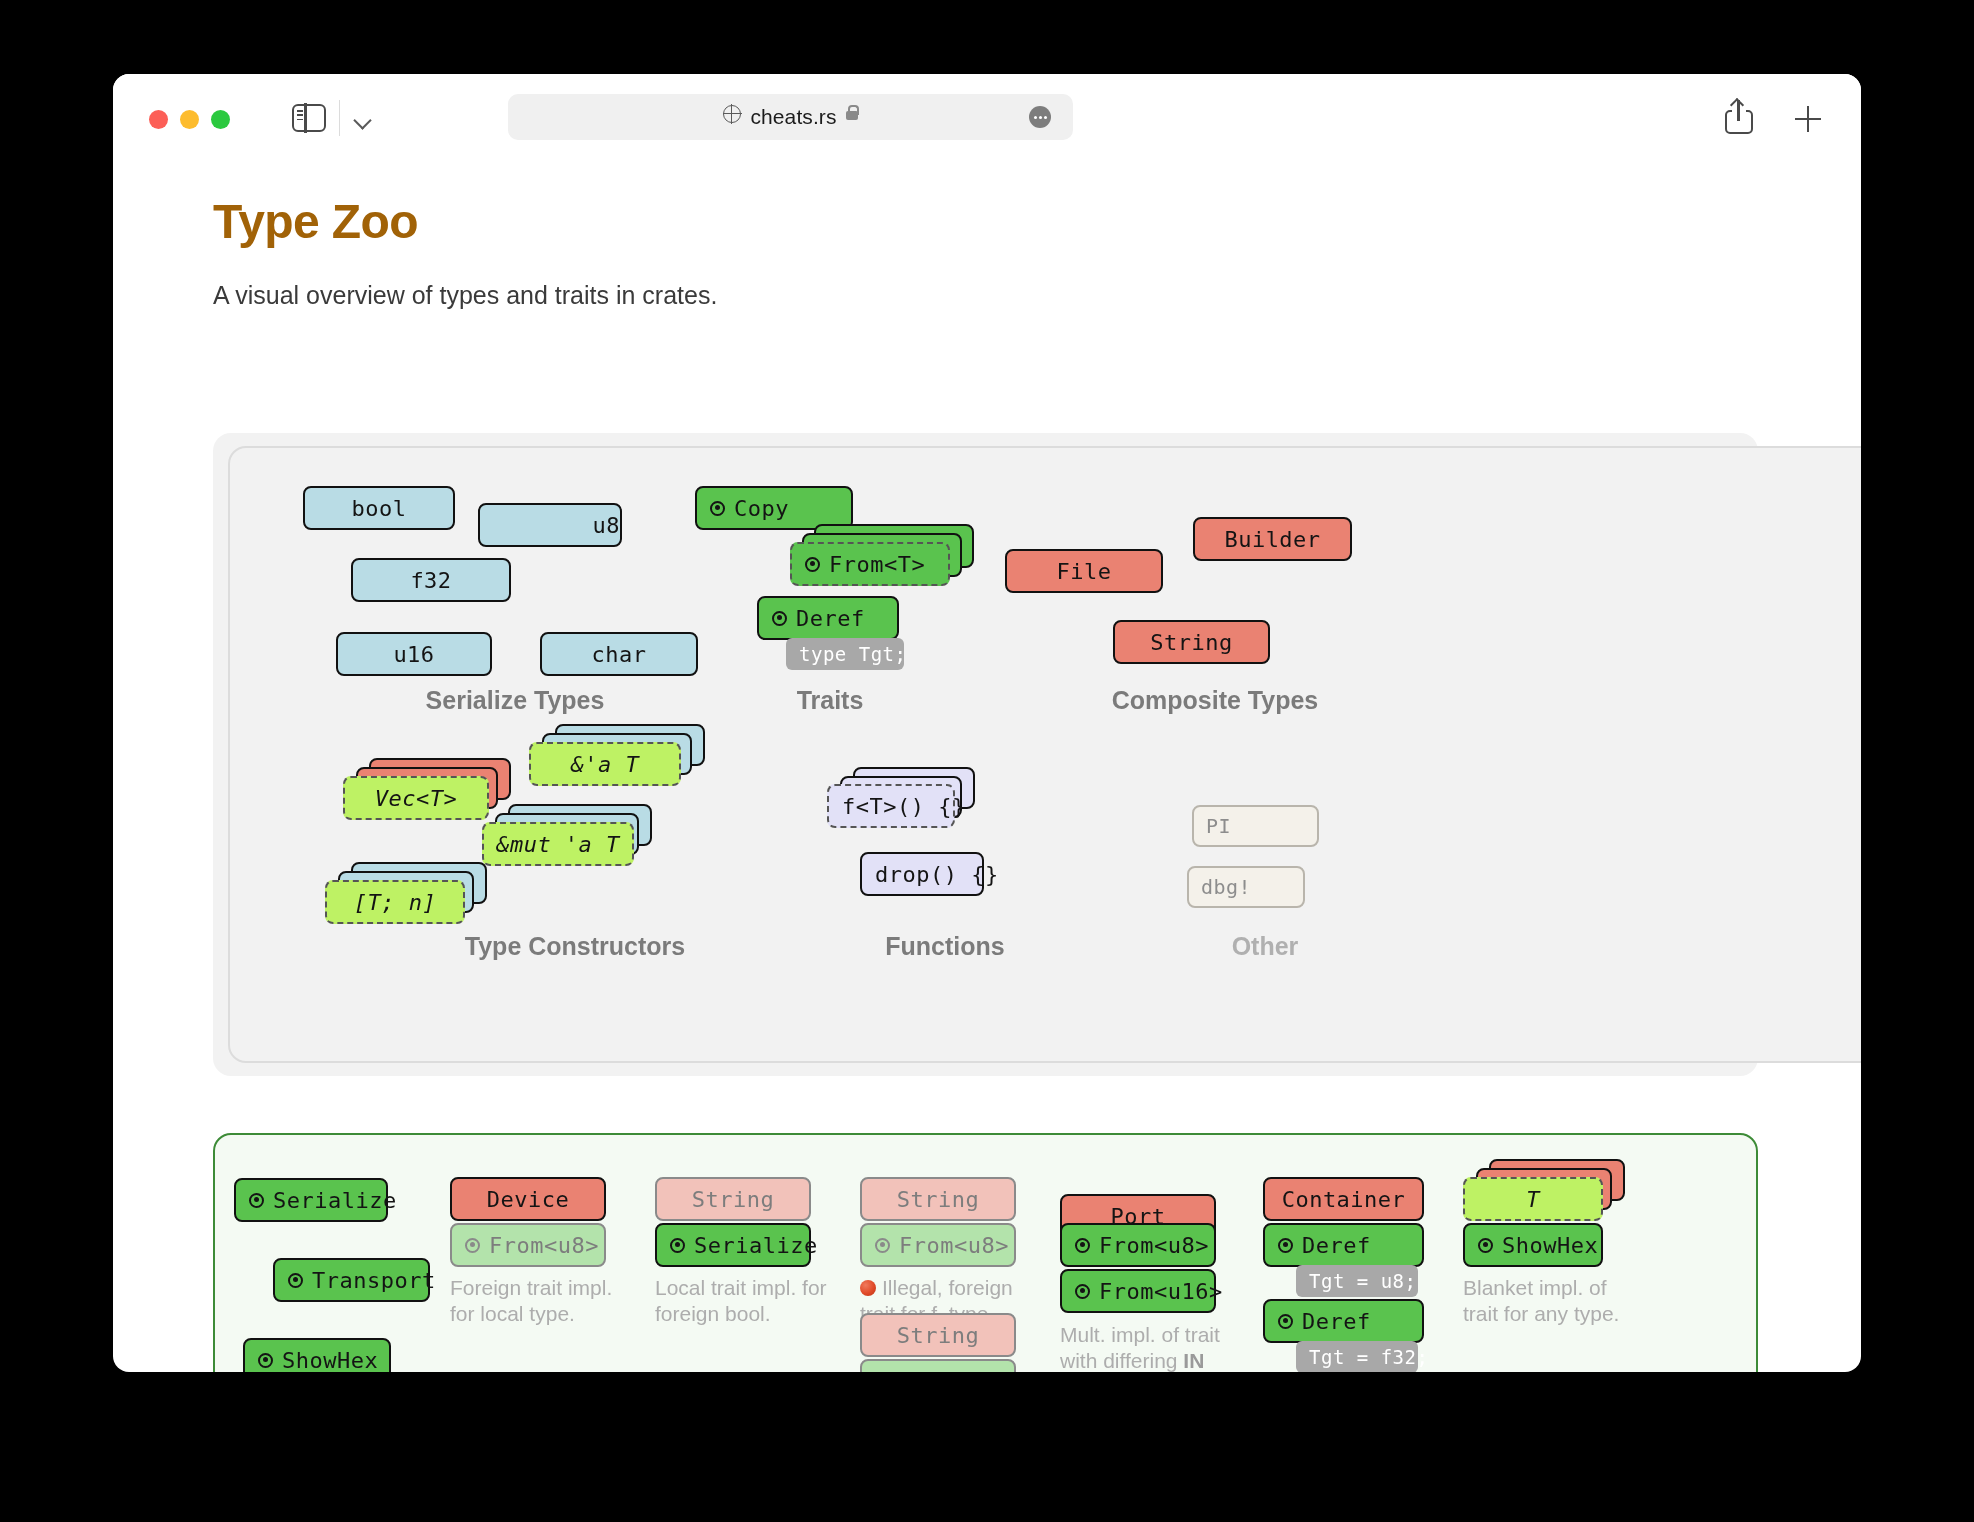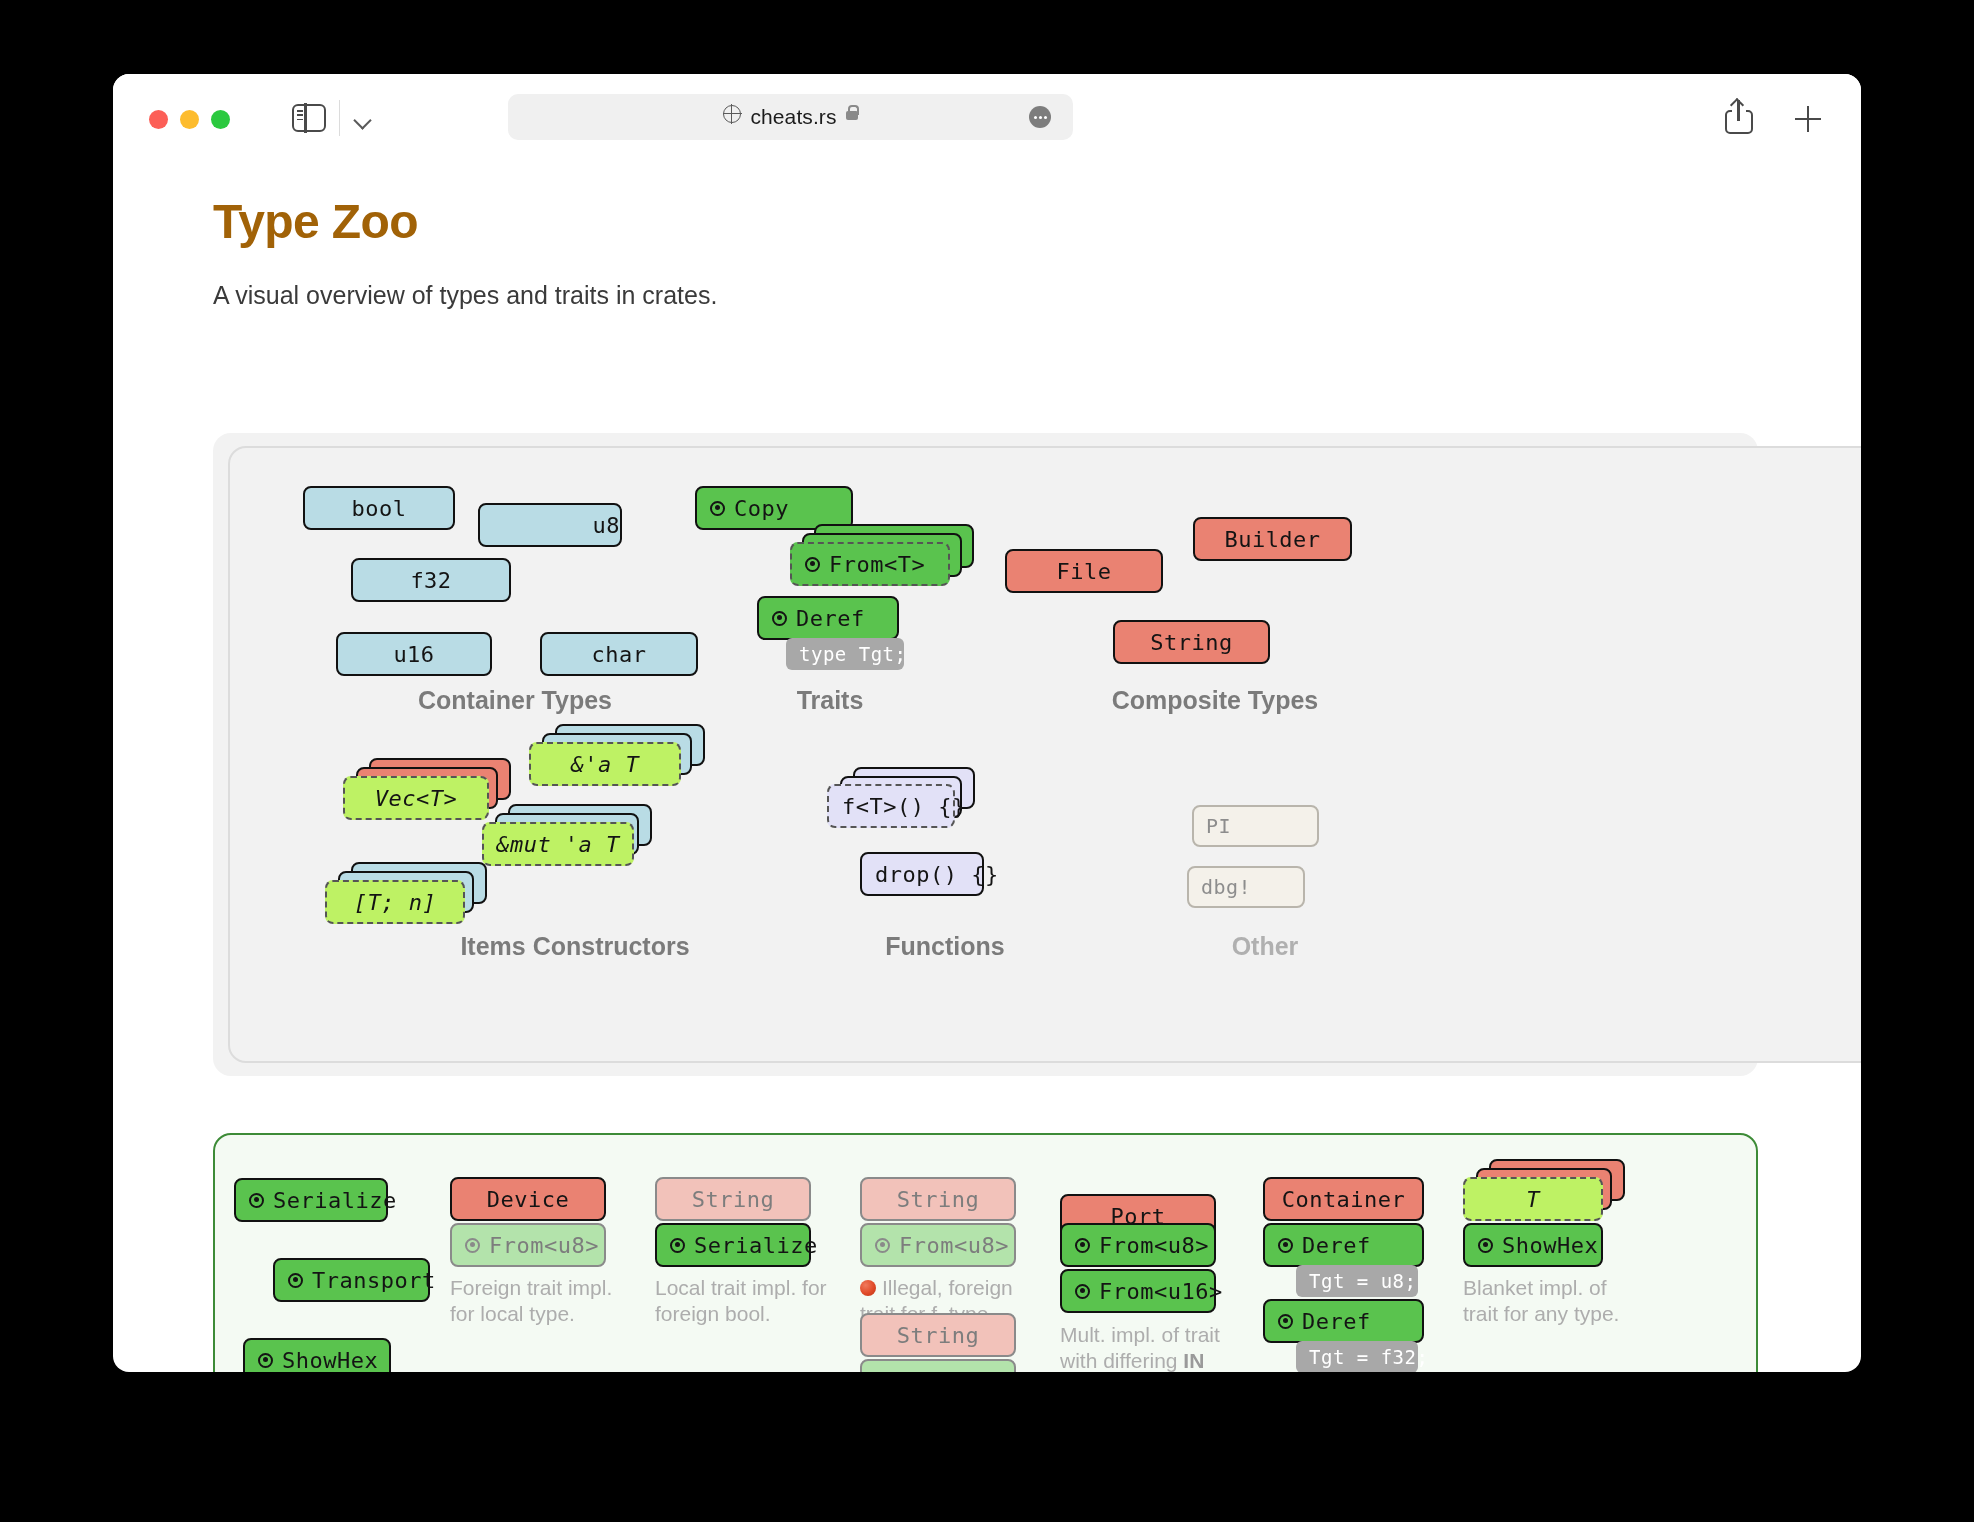--- a/index.html
+++ b/index.html
@@ -262,21 +262,21 @@
         </div>
         <div class="node n-prim" style="left:121px; top:110px; width:160px; height:44px;">
           <span>f32</span>
         </div>
         <div class="node n-prim" style="left:106px; top:184px; width:156px; height:44px;">
           <span>u16</span>
         </div>
         <div class="node n-prim" style="left:310px; top:184px; width:158px; height:44px;">
           <span>char</span>
         </div>
-        <div class="sec-label" style="left:110px; top:238px; width:350px;">Container Types</div>
+        <div class="sec-label" style="left:110px; top:238px; width:350px;">Serialize Types</div>
 
         <div class="node n-trait" style="left:465px; top:38px; width:158px; height:44px;">
           <span class="tbullet"></span>
           <span>Copy</span>
         </div>
 
         <div class="stack" style="left:560px; top:76px; width:185px; height:70px;">
           <div class="layer" style="left:24px; top:0;   width:160px; height:44px; background:#5ac34e;"></div>
           <div class="layer" style="left:12px; top:9px; width:160px; height:44px; background:#5ac34e;"></div>
         </div>
@@ -330,21 +330,21 @@
         </div>
 
         <div class="stack" style="left:95px; top:414px;">
           <div class="layer" style="left:26px; top:0;   width:136px; height:42px; background:#b9dce5;"></div>
           <div class="layer" style="left:13px; top:9px; width:136px; height:42px; background:#b9dce5;"></div>
         </div>
         <div class="node n-ctor" style="left:95px; top:432px; width:140px; height:44px;">
           <span>[T; n]</span>
         </div>
 
-        <div class="sec-label" style="left:125px; top:484px; width:440px;">Items Constructors</div>
+        <div class="sec-label" style="left:125px; top:484px; width:440px;">Type Constructors</div>
 
         <div class="stack" style="left:597px; top:319px;">
           <div class="layer" style="left:26px; top:0;   width:122px; height:42px; background:#e2e1f7;"></div>
           <div class="layer" style="left:13px; top:9px; width:122px; height:42px; background:#e2e1f7;"></div>
         </div>
         <div class="node n-fn-d" style="left:597px; top:336px; width:128px; height:44px;">
           <span>f&lt;T&gt;() {}</span>
         </div>
         <div class="node n-fn" style="left:630px; top:404px; width:124px; height:44px;">
           <span>drop() {}</span>

